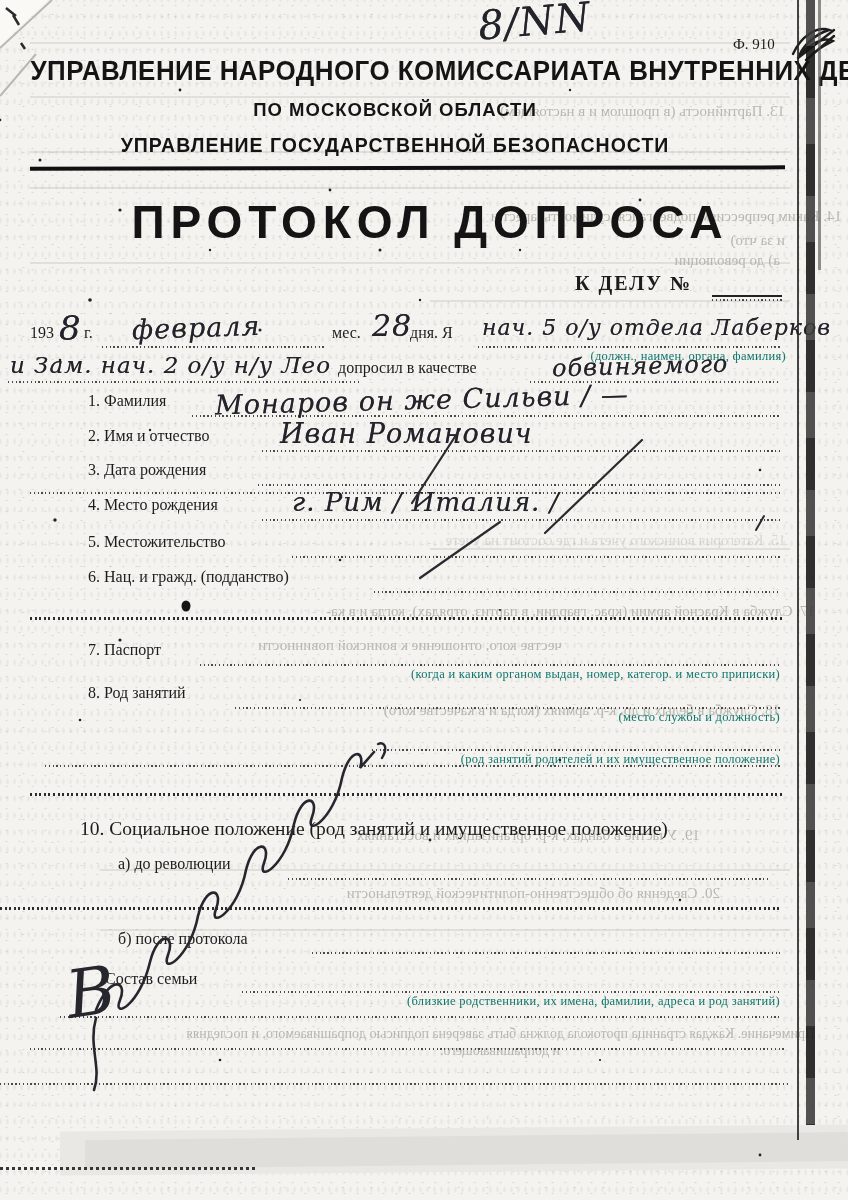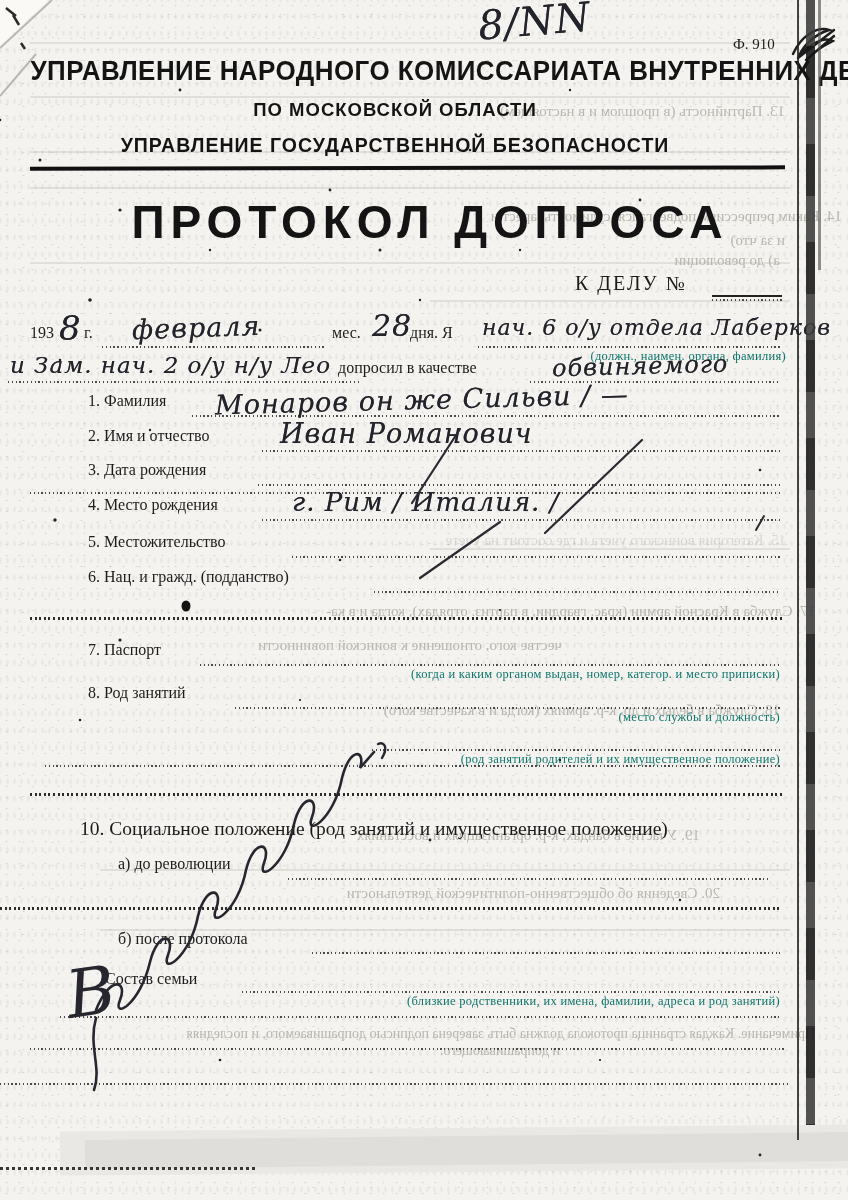--- a/index.html
+++ b/index.html
@@ -58,34 +58,34 @@
   <div class="abs hw" style="left:478px;top:-2px;font-size:40px;transform:rotate(-5deg)">8/NN</div>
   <div class="abs serif" style="left:733px;top:36px;font-size:15px">Ф. 910</div>
 
   <div class="abs hdr" style="left:15px;top:56px;width:775px;font-size:27px;letter-spacing:.5px;transform:scaleX(.96)">УПРАВЛЕНИЕ НАРОДНОГО КОМИССАРИАТА ВНУТРЕННИХ ДЕЛ СССР</div>
   <div class="abs hdr" style="left:15px;top:134px;width:760px;font-size:19.5px;letter-spacing:1px">УПРАВЛЕНИЕ ГОСУДАРСТВЕННОЙ БЕЗОПАСНОСТИ</div>
   <div class="abs hdr" style="left:15px;top:99px;width:760px;font-size:18.5px;letter-spacing:1px">ПО МОСКОВСКОЙ ОБЛАСТИ</div>
   <div class="abs" style="left:30px;top:166px;width:755px;height:3.5px;background:#111;transform:rotate(-.1deg)"></div>
 
   <div class="abs hdr" style="left:100px;top:194px;width:660px;font-size:47px;letter-spacing:6px;transform:scaleX(.98)">ПРОТОКОЛ ДОПРОСА</div>
 
-  <div class="abs serif" style="left:575px;top:272px;font-size:20px;font-weight:normal;letter-spacing:2px">К ДЕЛУ №</div>
+  <div class="abs serif" style="left:575px;top:272px;font-size:20px;font-weight:bold;letter-spacing:2px">К ДЕЛУ №</div>
   <div class="abs" style="left:712px;top:295px;width:70px;height:2px;background:#222"></div>
   <div class="abs dot fine" style="left:712px;top:299px;width:70px"></div>
 
   <div class="abs serif label" style="left:30px;top:324px">193</div>
   <div class="abs hw" style="left:59px;top:308px;font-size:34px">8</div>
   <div class="abs serif label" style="left:84px;top:324px">г.</div>
   <div class="abs dot fine" style="left:102px;top:346px;width:224px"></div>
   <div class="abs hw" style="left:132px;top:312px;font-size:27px;transform:rotate(-2deg)">февраля</div>
   <div class="abs serif label" style="left:332px;top:324px">мес.</div>
   <div class="abs hw" style="left:372px;top:308px;font-size:30px">28</div>
   <div class="abs serif label" style="left:410px;top:324px">дня. Я</div>
   <div class="abs dot fine" style="left:478px;top:346px;width:302px"></div>
-  <div class="abs hw" style="left:482px;top:315px;font-size:22px">нач. 6 о/у отдела Лаберков</div>
+  <div class="abs hw" style="left:482px;top:315px;font-size:22px">нач. 5 о/у отдела Лаберков</div>
   <div class="abs serif cap" style="left:520px;top:349px;width:266px">(должн., наимен. органа, фамилия)</div>
 
   <div class="abs dot fine" style="left:8px;top:381px;width:352px"></div>
   <div class="abs hw" style="left:10px;top:352px;font-size:23px">и Зам. нач. 2 о/у  н/у  Лео</div>
   <div class="abs serif label" style="left:338px;top:359px">допросил в качестве</div>
   <div class="abs dot fine" style="left:530px;top:381px;width:250px"></div>
   <div class="abs hw" style="left:552px;top:352px;font-size:24px;transform:rotate(-1.5deg)">обвиняемого</div>
 
   <div class="abs serif label" style="left:88px;top:392px"><span>1.</span> <span>Фамилия</span></div>
   <div class="abs dot fine" style="left:192px;top:415px;width:588px"></div>

